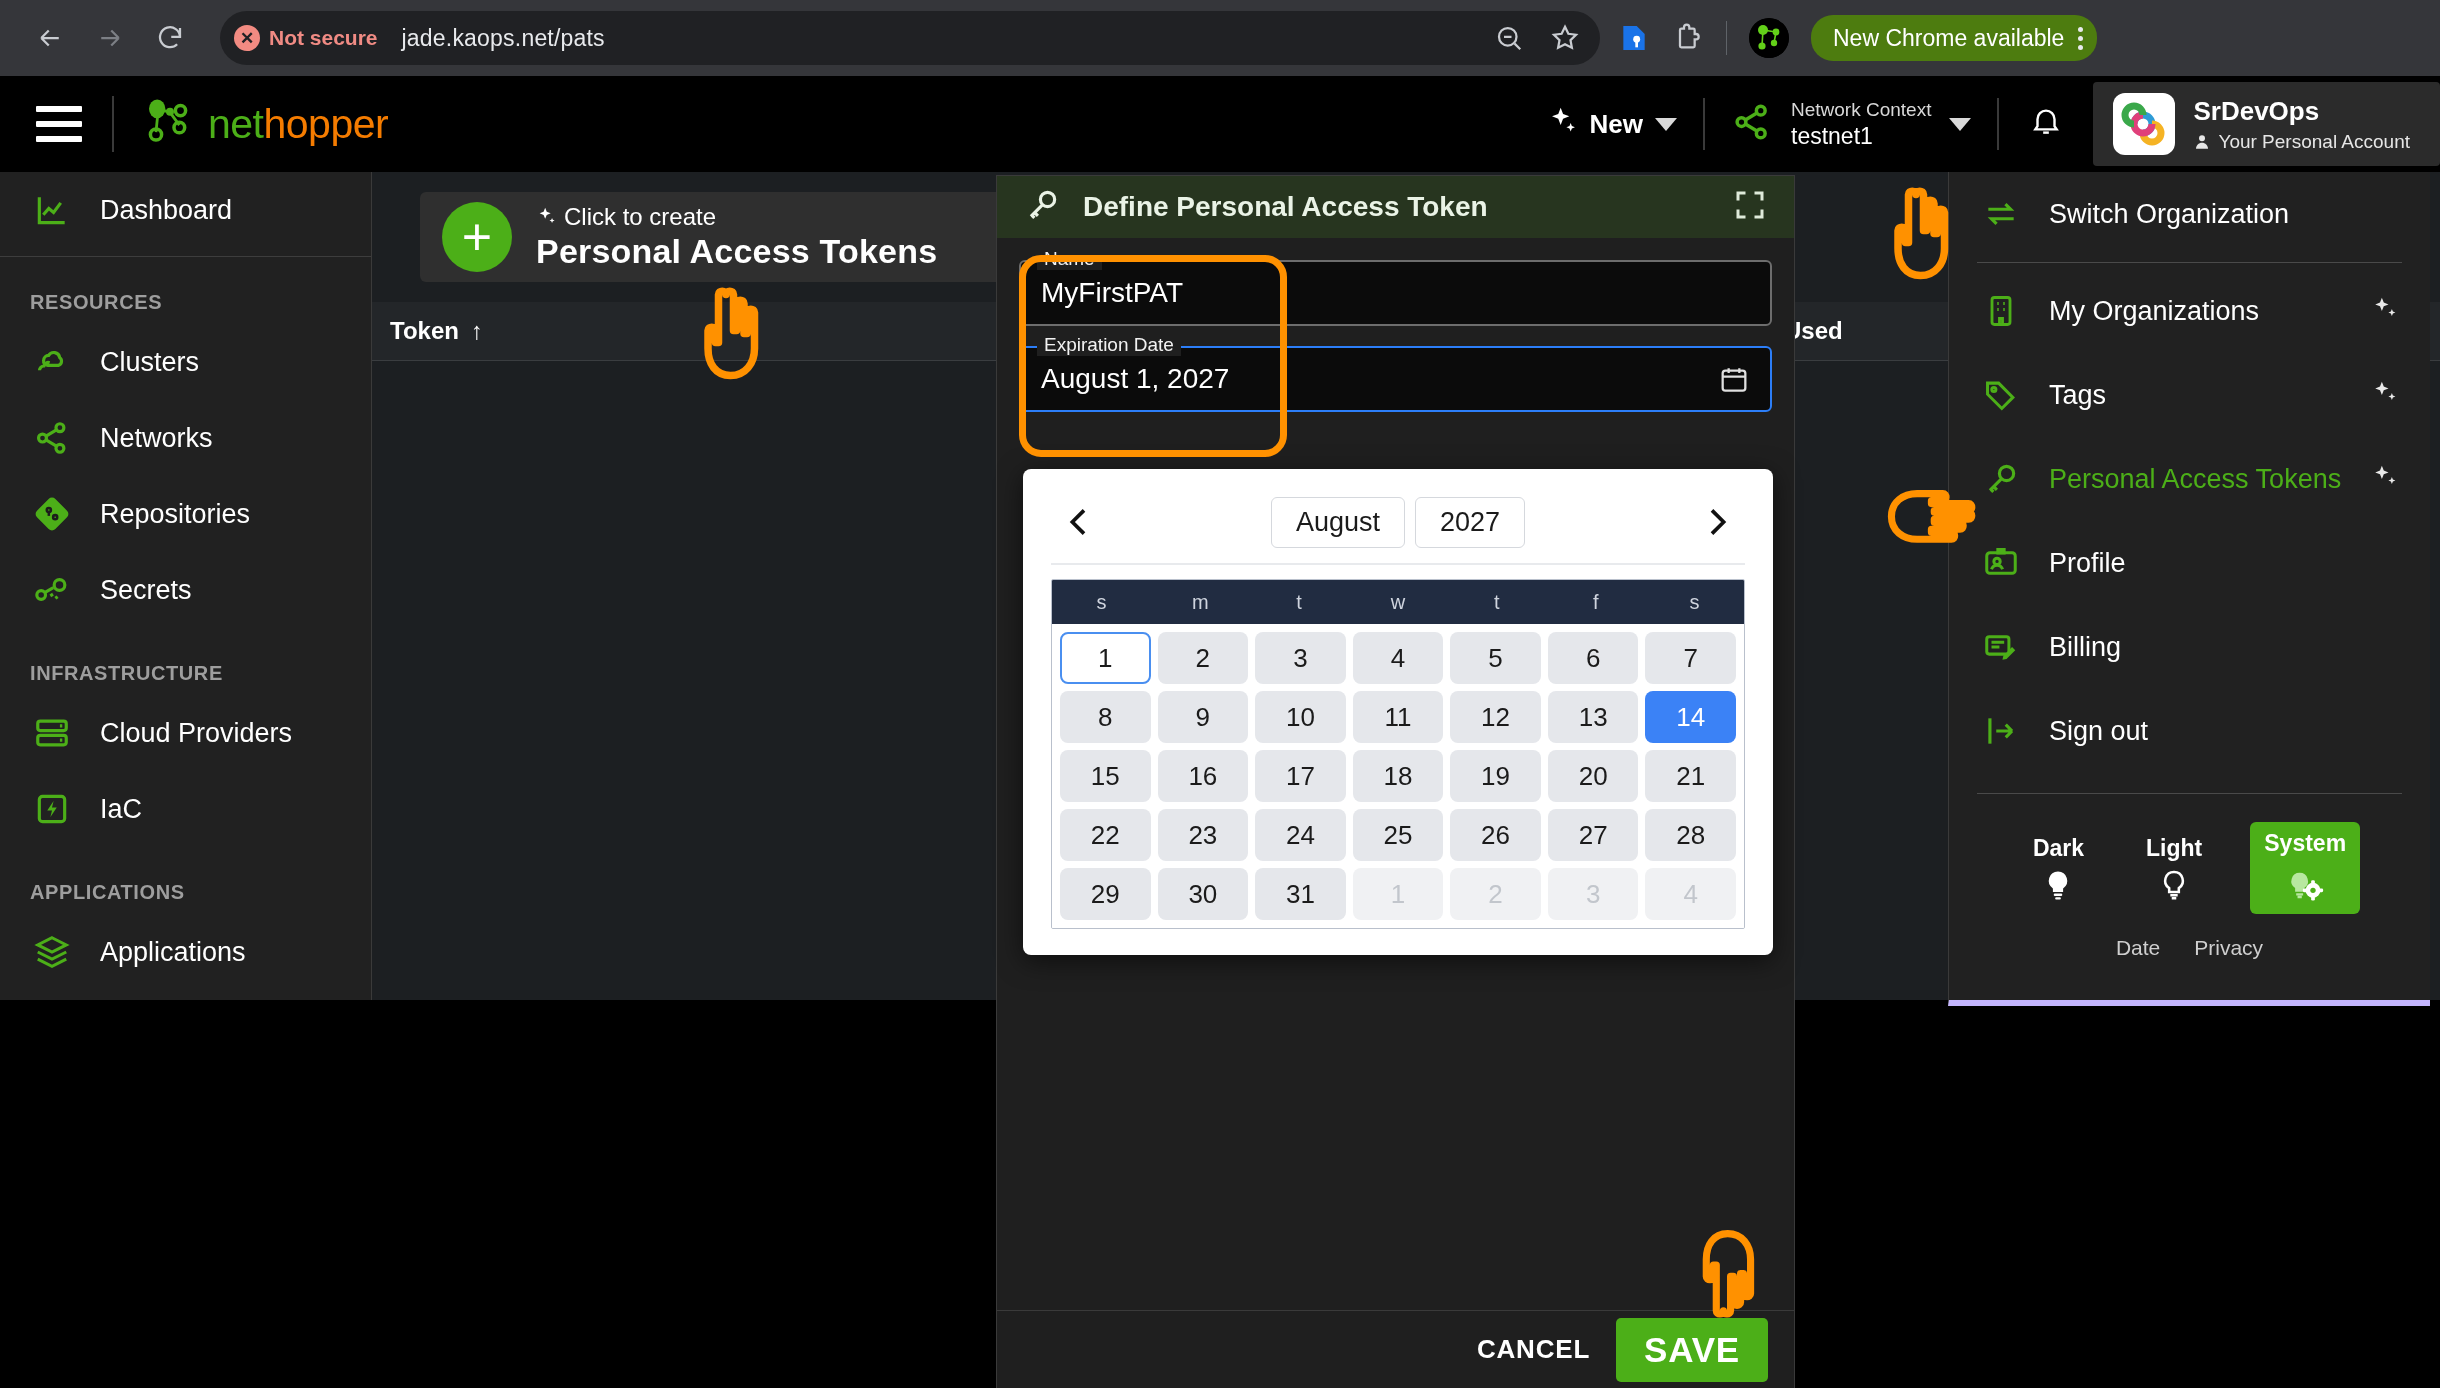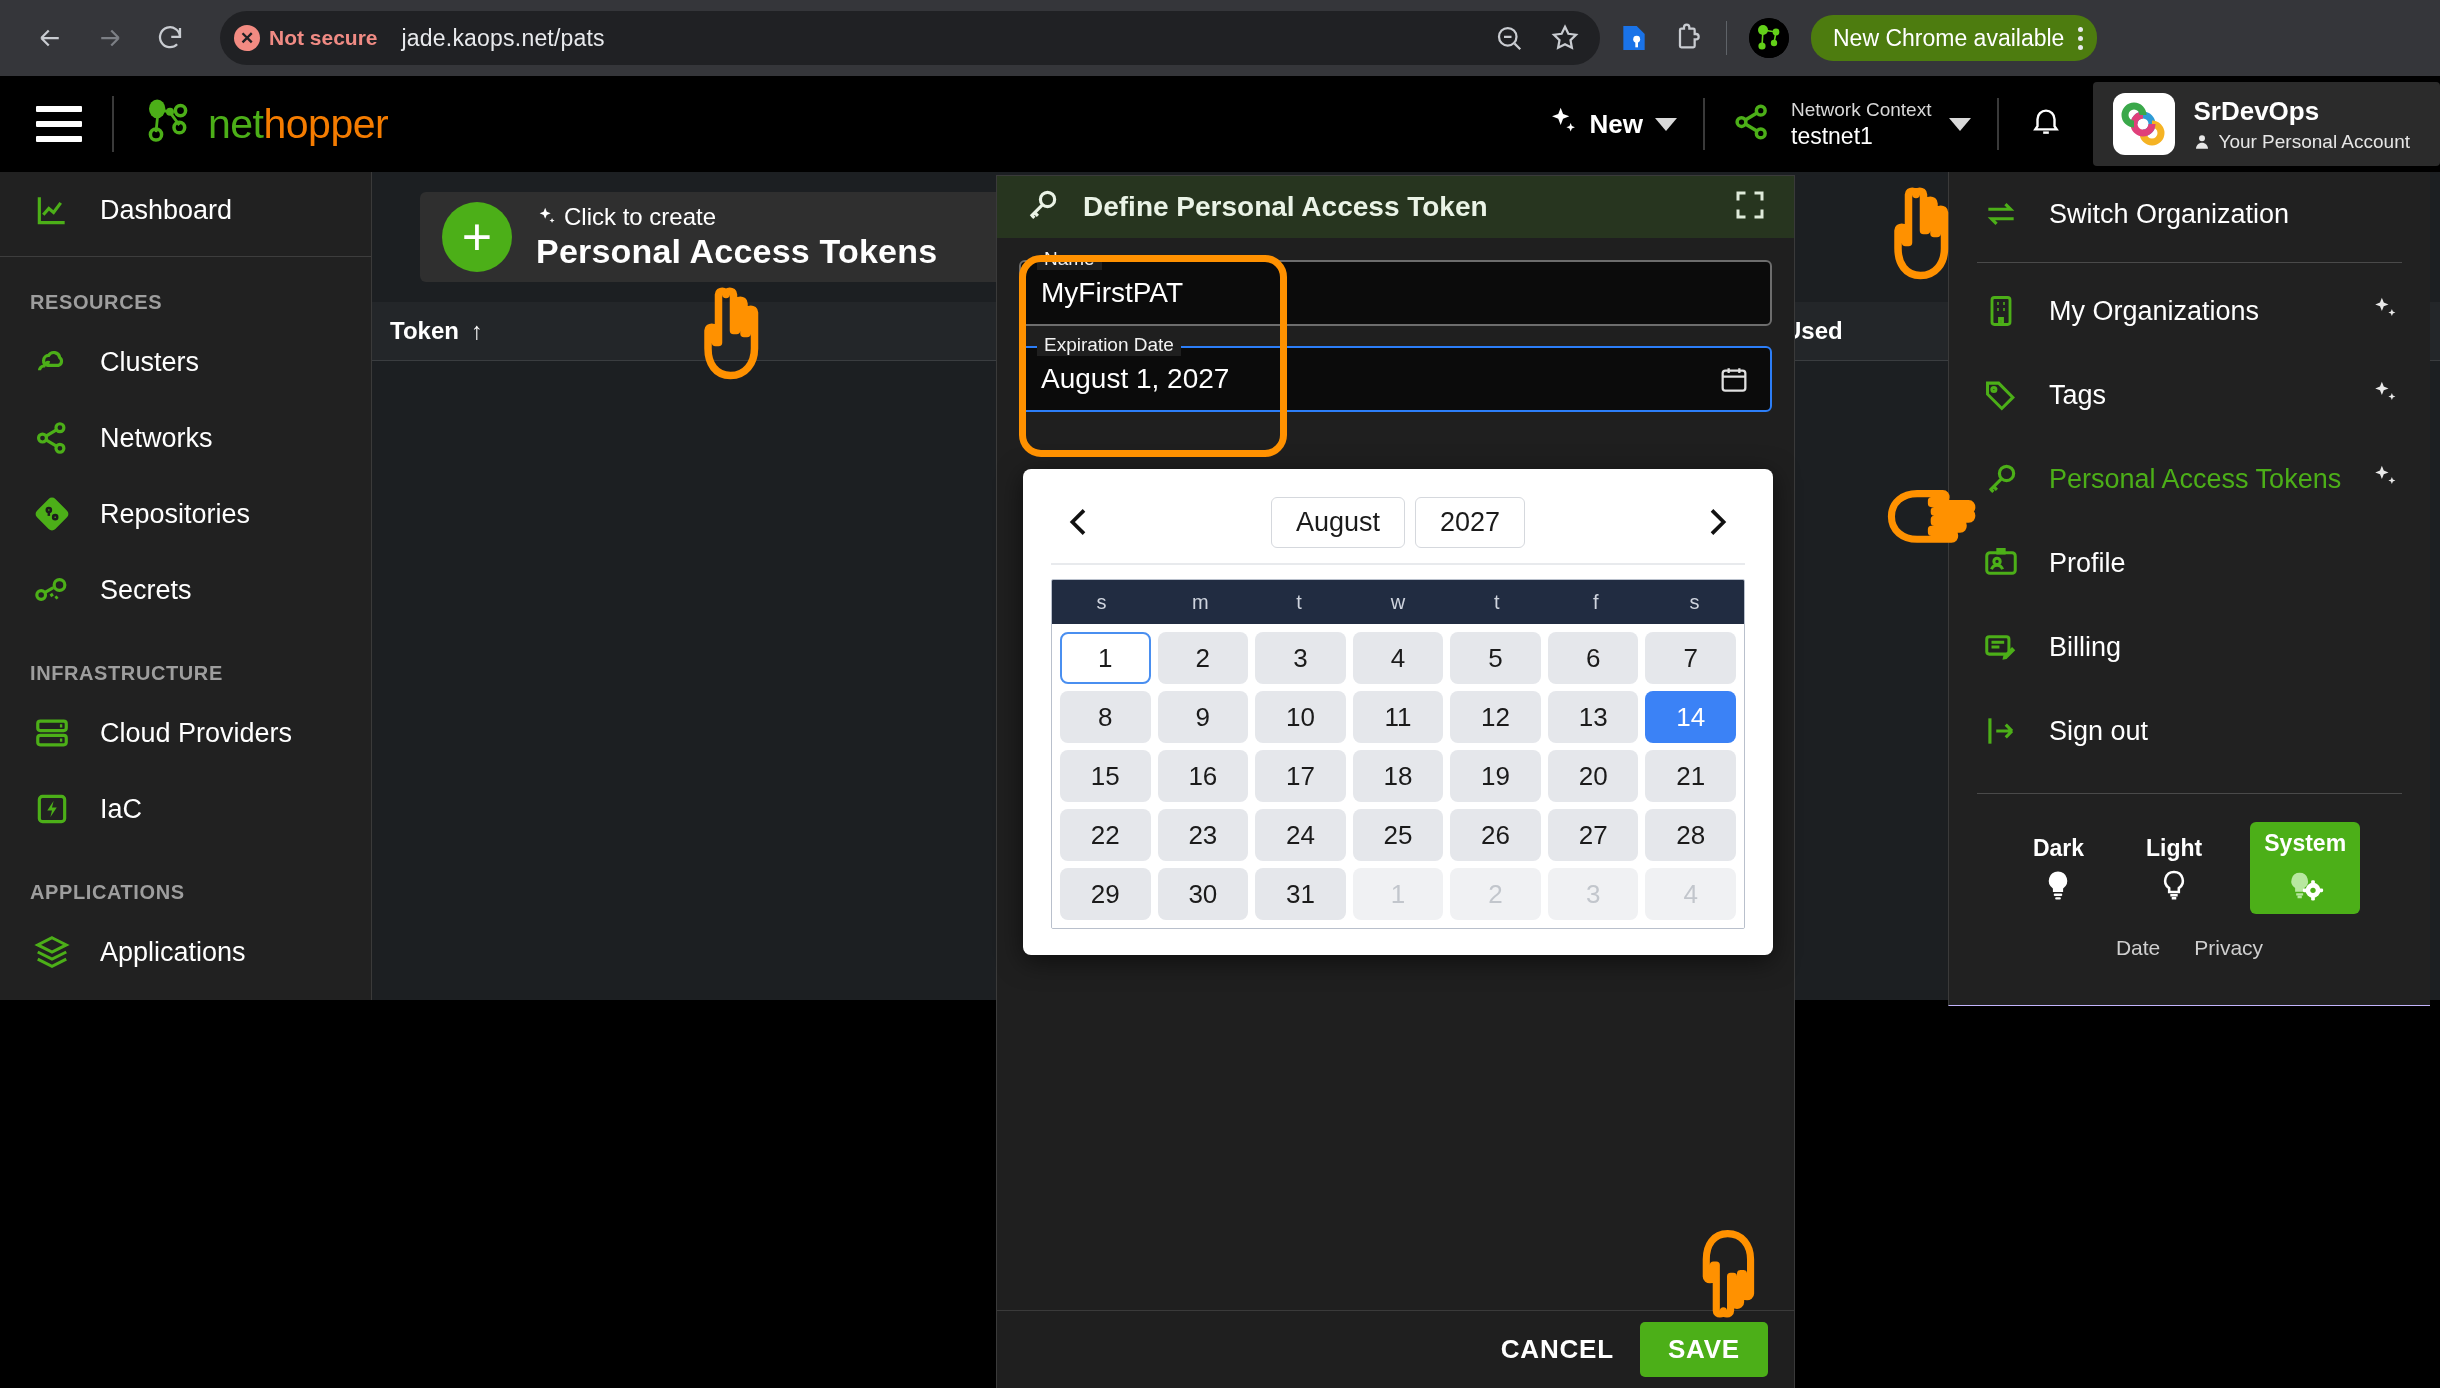--- a/index.html
+++ b/index.html
@@ -168,26 +168,26 @@
   .day.today{background:#3b82f6;color:#fff;}
   .day.muted{background:#f0f1f3;color:#c2c6cc;}
 
   
   .dlg-footer{
     position:absolute;left:0;bottom:0;width:797px;height:78px;
     border-top:1px solid #3a3a3a;display:flex;align-items:center;justify-content:flex-end;
     gap:26px;padding-right:26px;background:#1f1f1f;
   }
   .btn-cancel{color:#fff;font-size:26px;font-weight:700;letter-spacing:.8px;background:none;border:none;cursor:pointer;font-family:inherit;margin-left:44px;}
-  .btn-save{background:#4caf18;color:#fff;font-size:26px;font-weight:700;letter-spacing:.8px;border:none;border-radius:5px;padding:12px 28px;cursor:pointer;font-family:inherit;}
+  .btn-save{background:#4caf18;color:#fff;font-size:35px;font-weight:700;letter-spacing:.8px;border:none;border-radius:5px;padding:12px 28px;cursor:pointer;font-family:inherit;}
 
   
   .dropdown{
     position:absolute; left:1948px; top:172px; width:482px; height:834px;
-    background:#212121; border-left:1px solid #3a3a3a; border-bottom:1px solid #c4b5fd;
+    background:#212121; border-left:1px solid #3a3a3a; border-bottom:6px solid #c4b5fd;
   }
   .dd-item{display:flex;align-items:center;gap:26px;height:84px;padding:0 30px;cursor:pointer;}
   .dd-ico{width:44px;height:44px;display:flex;align-items:center;justify-content:center;color:#4caf18;}
   .dd-lbl{color:#fff;font-size:27px;}
   .dd-lbl.active{color:#4caf18;}
   .dd-spark{margin-left:auto;color:#e9e9e9;}
   .dd-hr{height:1px;background:#4a4a4a;margin:6px 28px;}
   .theme-row{display:flex;align-items:flex-end;justify-content:center;gap:34px;padding-top:22px;}
   .theme-opt{display:flex;flex-direction:column;align-items:center;gap:6px;cursor:pointer;padding:8px 14px;border-radius:6px;}
   .theme-opt .t-lbl{color:#fff;font-size:23px;font-weight:700;}

